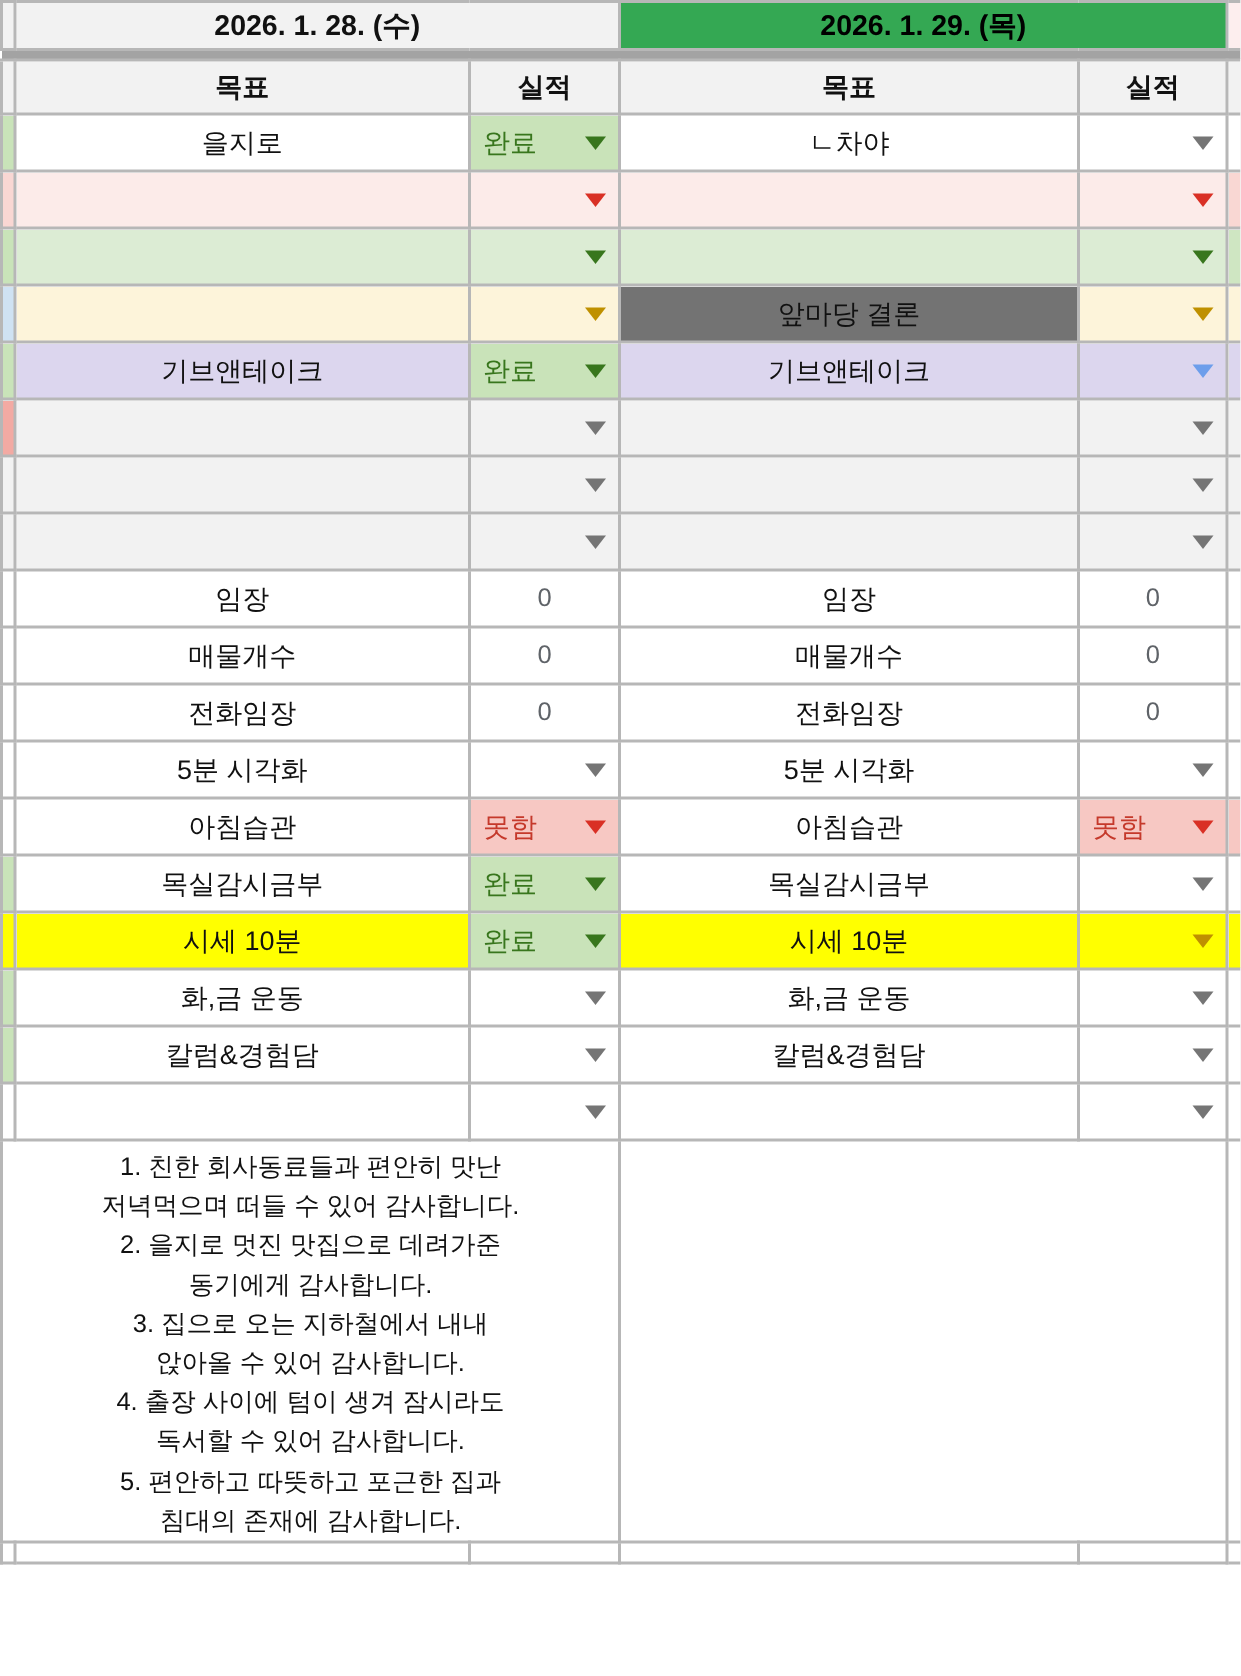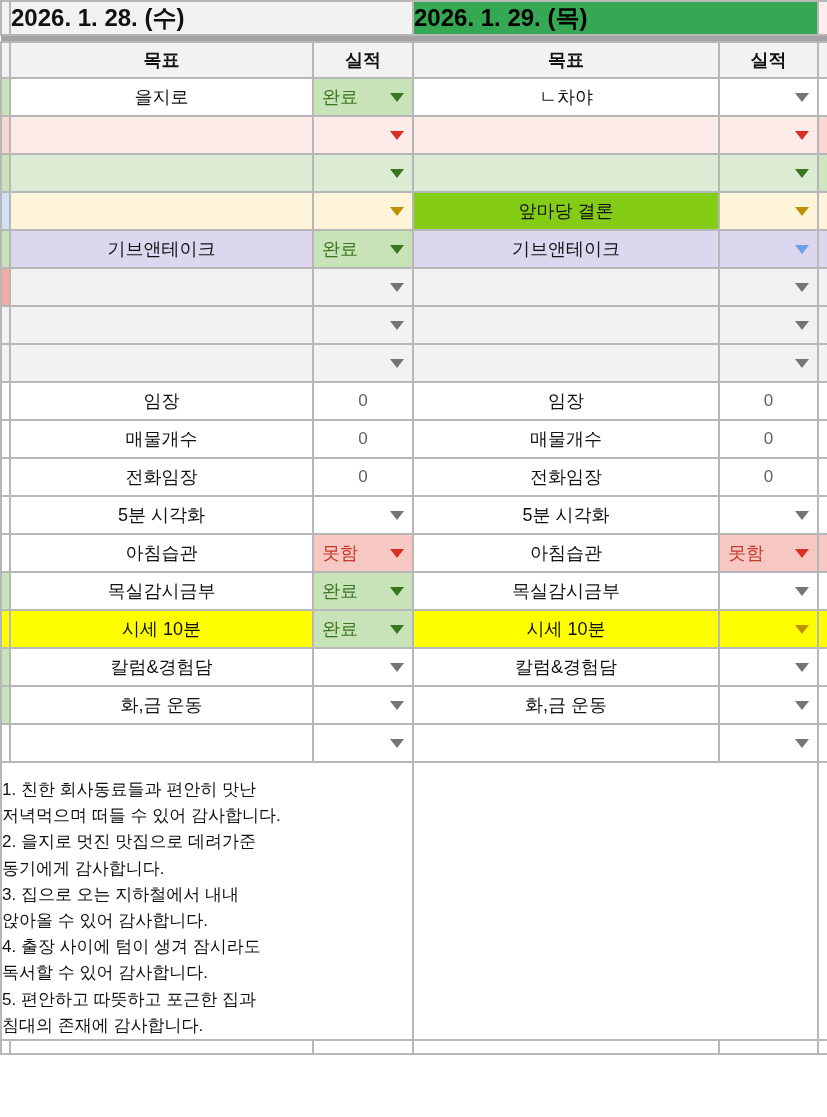--- a/index.html
+++ b/index.html
@@ -1,34 +1,34 @@
 <!DOCTYPE html>
 <html><head>
 <meta charset="utf-8">
 <style>
   html,body{margin:0;padding:0;background:#fff;}
   #screen{width:827px;height:1117px;overflow:hidden;position:relative;background:#fff;
           font-family:"Liberation Sans","DejaVu Sans",sans-serif;}
   table{border-collapse:collapse;table-layout:fixed;width:827px;}
   td{border:2px solid #b7b7b7;padding:0;overflow:hidden;vertical-align:middle;
      font-size:18px;color:#111;white-space:nowrap;}
-  tr.date-row td{height:30px;font-weight:bold;font-size:24px;}
+  tr.date-row td{height:30px;font-weight:bold;font-size:19px;text-align:center;}
   tr.band-row td{height:5px;border-left:none;border-right:none;}
   tr.pct-row td{height:34px;text-align:center;font-size:18px;}
   tr.colhead-row td{height:34px;text-align:center;font-weight:bold;font-size:18px;}
   tr.task-row td{height:36px;}
   td.goal{text-align:center;}
   td.result{padding:0 8px;}
   .res-flex{display:flex;align-items:center;justify-content:space-between;height:100%;}
   .res-end{display:flex;align-items:center;justify-content:flex-end;height:100%;}
   .res-center{display:flex;align-items:center;justify-content:center;height:100%;}
   .arrow{width:0;height:0;border-left:7px solid transparent;border-right:7px solid transparent;
          border-top:9px solid #757575;display:inline-block;flex:0 0 auto;}
-  td.notes{vertical-align:top;text-align:left;font-size:17px;line-height:26.2px;
-           white-space:pre-line;padding-top:14px;}
+  td.notes{vertical-align:top;text-align:center;font-size:17px;line-height:26.2px;
+           white-space:pre-line;padding-top:4px;}
   tr.partial-row td{height:12px;}
 </style>
 </head>
 <body>
 
 <div id="screen">
 <table>
   <colgroup>
     <col style="width:9px">
         <col style="width:303px">
@@ -112,21 +112,21 @@
           <td style="background: rgb(207, 230, 194);"></td>
         </tr>
         <tr class="task-row">
           <td style="background: rgb(207, 226, 243);"></td>
           <td class="goal" style="background: rgb(253, 244, 218);"></td>
           <td class="result" style="background: rgb(253, 244, 218);">
             <div class="res-end">
               <span class="arrow" style="border-top-color: rgb(191, 144, 0);"></span>
             </div>
           </td>
-          <td class="goal" style="background: #84cc16;">앞마당 결론</td>
+          <td class="goal" style="background: #737373;">앞마당 결론</td>
           <td class="result" style="background: rgb(253, 244, 218);">
             <div class="res-end">
               <span class="arrow" style="border-top-color: rgb(191, 144, 0);"></span>
             </div>
           </td>
           <td style="background: rgb(253, 244, 218);"></td>
         </tr>
         <tr class="task-row">
           <td style="background: rgb(201, 227, 185);"></td>
           <td class="goal" style="background: rgb(220, 214, 238);">기브앤테이크</td>
@@ -303,43 +303,43 @@
           <td class="goal" style="background: rgb(255, 255, 0);">시세 10분</td>
           <td class="result" style="background: rgb(255, 255, 0);">
             <div class="res-end">
               <span class="arrow" style="border-top-color: rgb(191, 144, 0);"></span>
             </div>
           </td>
           <td style="background: rgb(255, 255, 0);"></td>
         </tr>
         <tr class="task-row">
           <td style="background: rgb(201, 227, 185);"></td>
+          <td class="goal" style="background: rgb(255, 255, 255);">화,금 운동</td>
+          <td class="result" style="background: rgb(255, 255, 255);">
+            <div class="res-end">
+              <span class="arrow" style="border-top-color: rgb(117, 117, 117);"></span>
+            </div>
+          </td>
+          <td class="goal" style="background: rgb(255, 255, 255);">화,금 운동</td>
+          <td class="result" style="background: rgb(255, 255, 255);">
+            <div class="res-end">
+              <span class="arrow" style="border-top-color: rgb(117, 117, 117);"></span>
+            </div>
+          </td>
+          <td style="background: rgb(255, 255, 255);"></td>
+        </tr>
+        <tr class="task-row">
+          <td style="background: rgb(201, 227, 185);"></td>
           <td class="goal" style="background: rgb(255, 255, 255);">칼럼&amp;경험담</td>
           <td class="result" style="background: rgb(255, 255, 255);">
             <div class="res-end">
               <span class="arrow" style="border-top-color: rgb(117, 117, 117);"></span>
             </div>
           </td>
           <td class="goal" style="background: rgb(255, 255, 255);">칼럼&amp;경험담</td>
-          <td class="result" style="background: rgb(255, 255, 255);">
-            <div class="res-end">
-              <span class="arrow" style="border-top-color: rgb(117, 117, 117);"></span>
-            </div>
-          </td>
-          <td style="background: rgb(255, 255, 255);"></td>
-        </tr>
-        <tr class="task-row">
-          <td style="background: rgb(201, 227, 185);"></td>
-          <td class="goal" style="background: rgb(255, 255, 255);">화,금 운동</td>
-          <td class="result" style="background: rgb(255, 255, 255);">
-            <div class="res-end">
-              <span class="arrow" style="border-top-color: rgb(117, 117, 117);"></span>
-            </div>
-          </td>
-          <td class="goal" style="background: rgb(255, 255, 255);">화,금 운동</td>
           <td class="result" style="background: rgb(255, 255, 255);">
             <div class="res-end">
               <span class="arrow" style="border-top-color: rgb(117, 117, 117);"></span>
             </div>
           </td>
           <td style="background: rgb(255, 255, 255);"></td>
         </tr>
         <tr class="task-row">
           <td style="background: rgb(255, 255, 255);"></td>
           <td class="goal" style="background: rgb(255, 255, 255);"></td>

